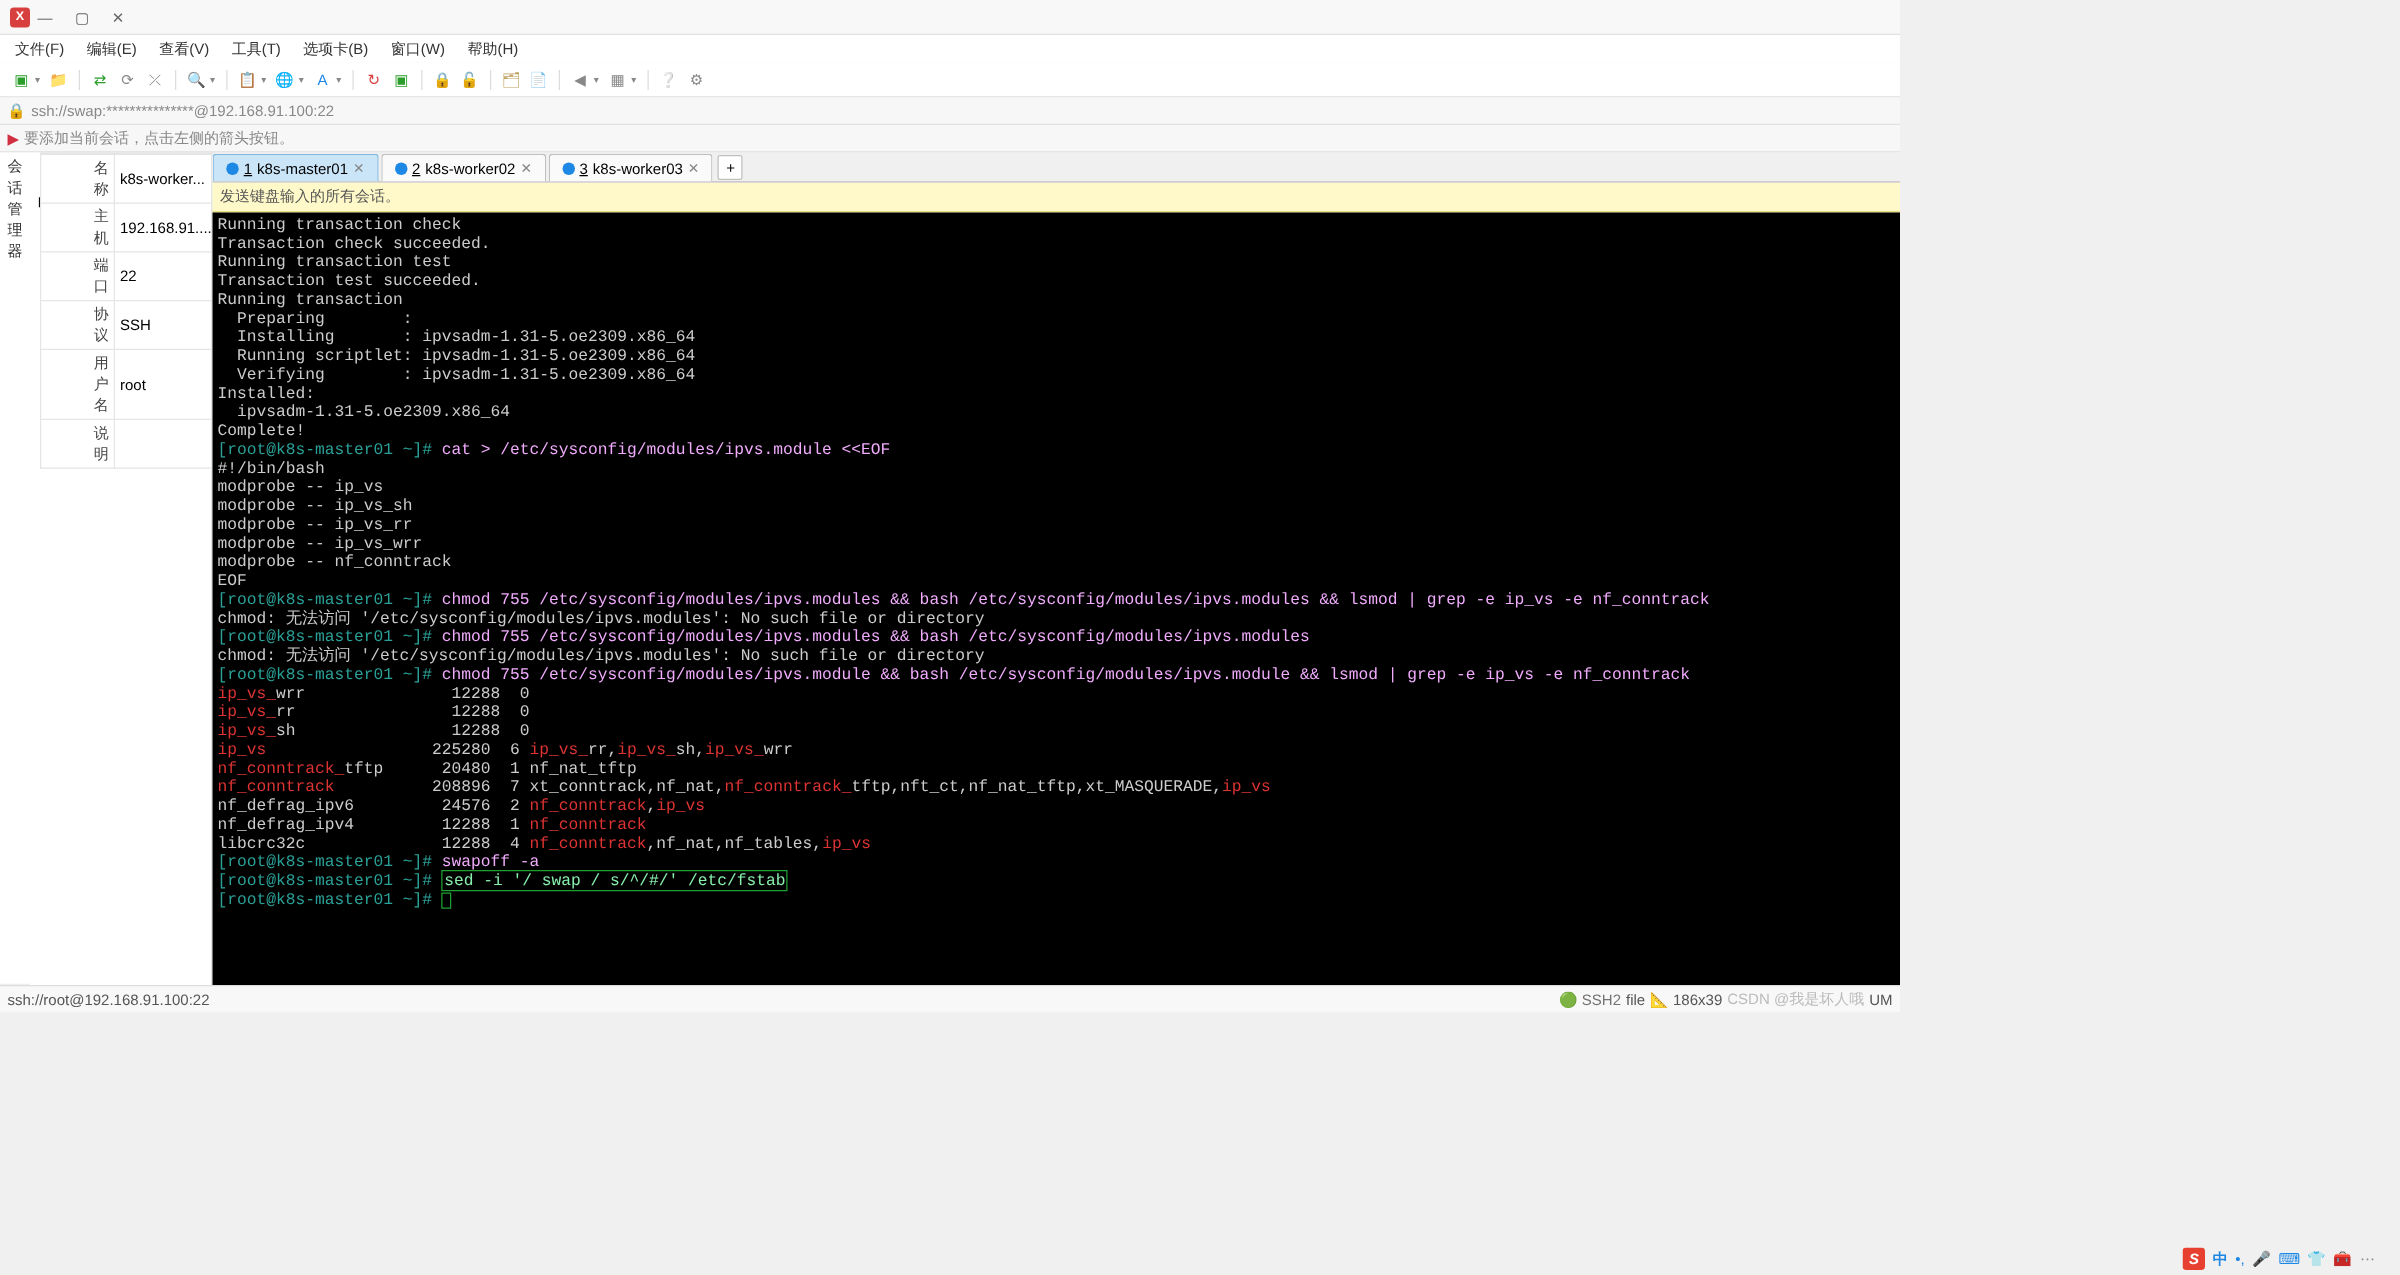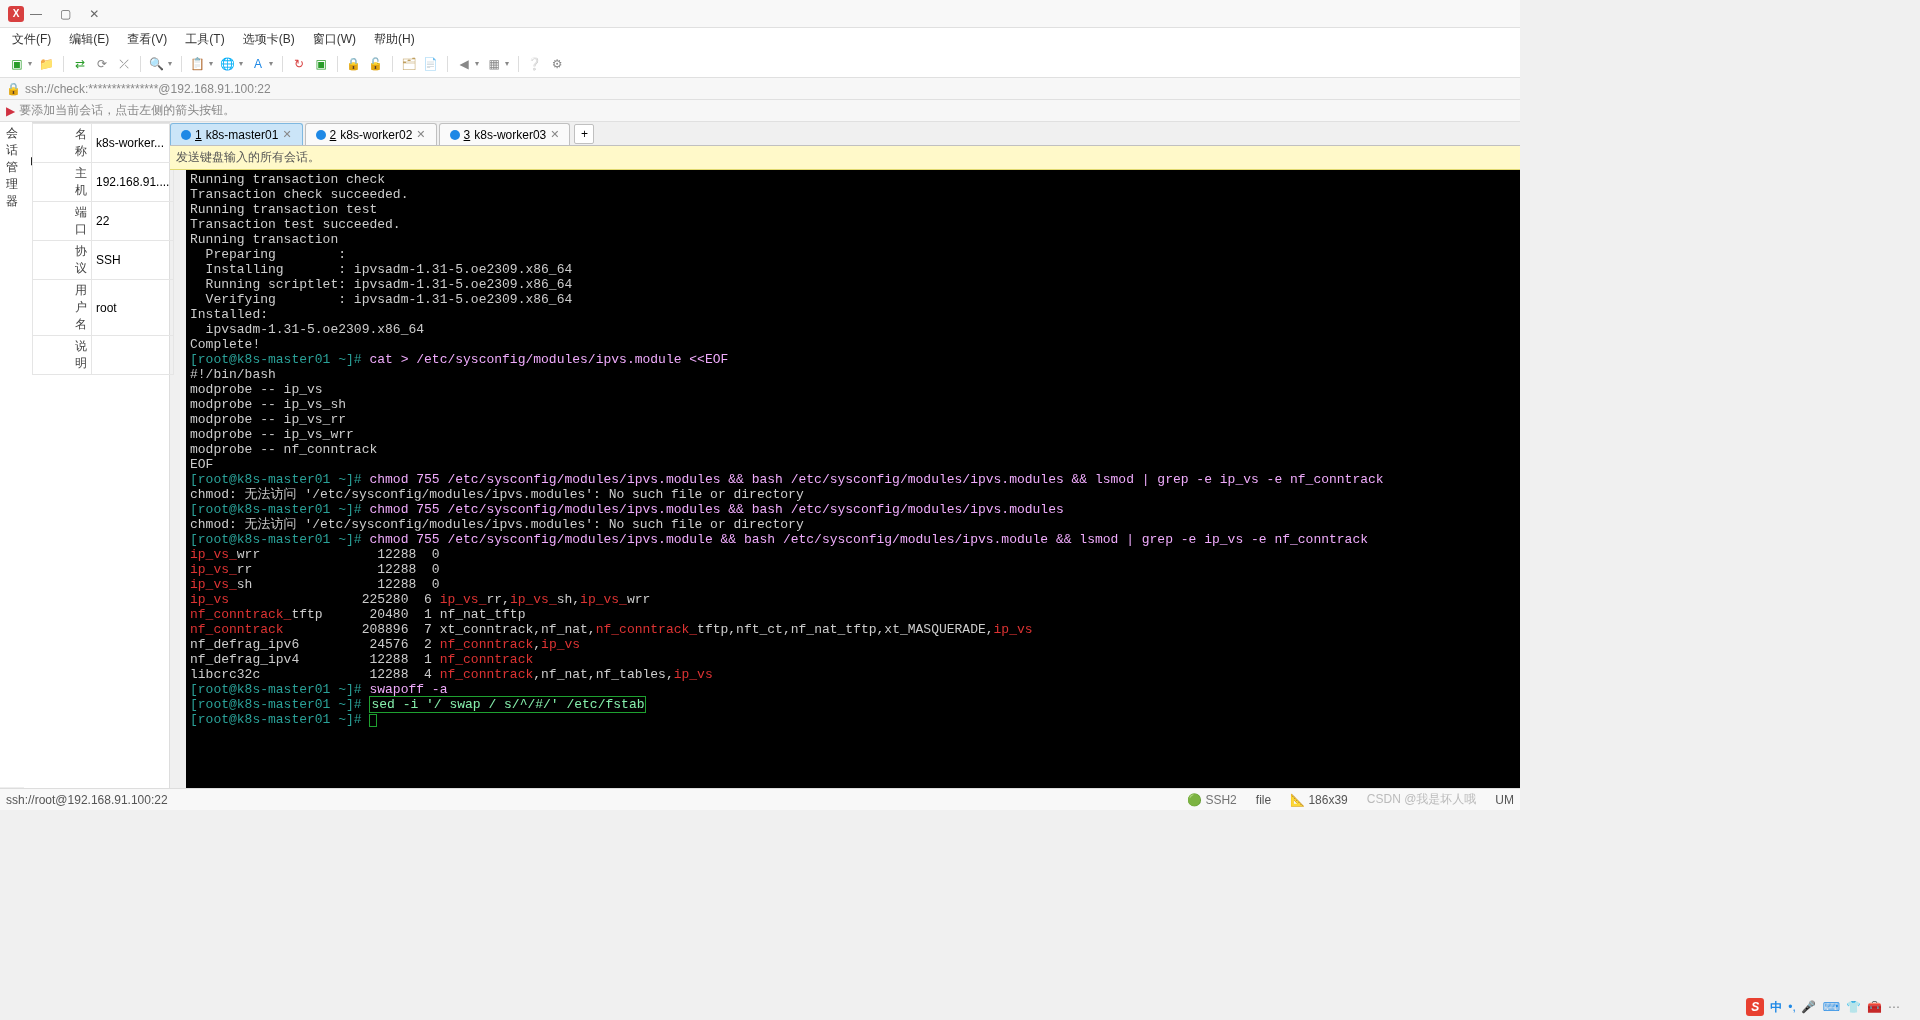--- a/index.html
+++ b/index.html
@@ -35,29 +35,29 @@
   .tabbar { height: 24px; display: flex; align-items: flex-end; background: #f0f0f0; border-bottom: 1px solid #c0c0c0; position: relative; }
   .tab { display: flex; align-items: center; gap: 4px; height: 22px; padding: 0 10px; border: 1px solid #c0c0c0; border-bottom: none; margin-right: 2px; background: #fafafa; border-radius: 3px 3px 0 0; cursor: pointer; font-size: 12px; }
   .tab.active { background: #cbe5f8; border-color: #7fb8e0; }
   .tab .blue-dot { width: 10px; height: 10px; background: #1e88e5; border-radius: 50%; }
   .tab .num { text-decoration: underline; }
   .tab .close { color: #888; font-size: 11px; }
   .tab-add { width: 20px; height: 20px; border: 1px solid #c0c0c0; background: #fff; display: flex; align-items: center; justify-content: center; cursor: pointer; border-radius: 2px; margin-left: 2px; margin-bottom: 1px; }
   .tab-nav { position: absolute; right: 4px; bottom: 2px; color: #888; display: flex; gap: 4px; }
   .broadcast { height: 24px; background: #fff9c9; border-bottom: 1px solid #e0d870; display: flex; align-items: center; padding: 0 6px; color: #555; }
   .broadcast .off-btn { margin-left: auto; border: 1px solid #bbb; background: #f5f5f5; padding: 1px 6px; font-size: 11px; border-radius: 2px; cursor: pointer; }
-  .terminal { flex: 1; background: #000; color: #ccc; font-family: "Consolas","Courier New",monospace; font-size: 13px; line-height: 15px; padding: 2px 4px; overflow: auto; white-space: pre; margin-left: 16px; }
+  .terminal { flex: 1; background: #000; color: #ccc; font-family: "Consolas","Courier New",monospace; font-size: 13px; line-height: 15px; padding: 2px 4px; overflow: auto; white-space: pre; }
   .terminal .cyan { color: #2aa198; }
   .terminal .red { color: #d33; }
   .terminal .white { color: #f0abfc; text-align: right; }
   .terminal .hl-box { border: 1px solid #1ea030; padding: 0 1px; }
   .terminal .hl-green { color: #86efac; }
   .terminal .cursor { display: inline-block; width: 8px; height: 13px; border: 1px solid #1ea030; vertical-align: text-bottom; }
   .terminal .r { float: right; }
-  .statusbar { height: 22px; display: flex; align-items: center; padding: 0 6px; background: #f8f8f8; border-top: 1px solid #ddd; font-size: 12px; color: #555; gap: 19px; }
+  .statusbar { height: 22px; display: flex; align-items: center; padding: 0 6px; background: #f8f8f8; border-top: 1px solid #ddd; font-size: 12px; color: #555; gap: 4px; }
   .statusbar .spacer { flex: 1; }
   .statusbar .green { color: #737373; }
   .ime-float { position: fixed; right: 20px; bottom: 4px; display: flex; align-items: center; gap: 6px; font-size: 12px; }
   .ime-float .s-icon { width: 18px; height: 18px; background: #e84030; color: #fff; border-radius: 3px; display: flex; align-items: center; justify-content: center; font-weight: bold; font-style: italic; }
   .ime-float .zh { color: #1e88e5; font-weight: bold; }
   .ime-float .ico { color: #1e88e5; }
   .ime-float .gray { color: #888; }
 </style>
 </head>
 <body>
@@ -113,21 +113,21 @@
     <span class="caret">▾</span>
   <span class="tb-btn" style="color:#888">▦</span>
     <span class="caret">▾</span>
   <span class="tb-sep"></span>
   <span class="tb-btn" style="color:#1e88e5">❔</span>
   <span class="tb-btn" style="color:#888">⚙</span>
 </div>
 
 <div class="addressbar">
   <span class="lock">🔒</span>
-  <span>ssh://check:***************@192.168.91.100:22</span>
+  <span>ssh://swap:***************@192.168.91.100:22</span>
 </div>
 
 <div class="hintbar">
   <span class="flag">▶</span>
   <span>要添加当前会话，点击左侧的箭头按钮。</span>
 </div>
 
 <div class="main">
 
   <div class="sidebar">

